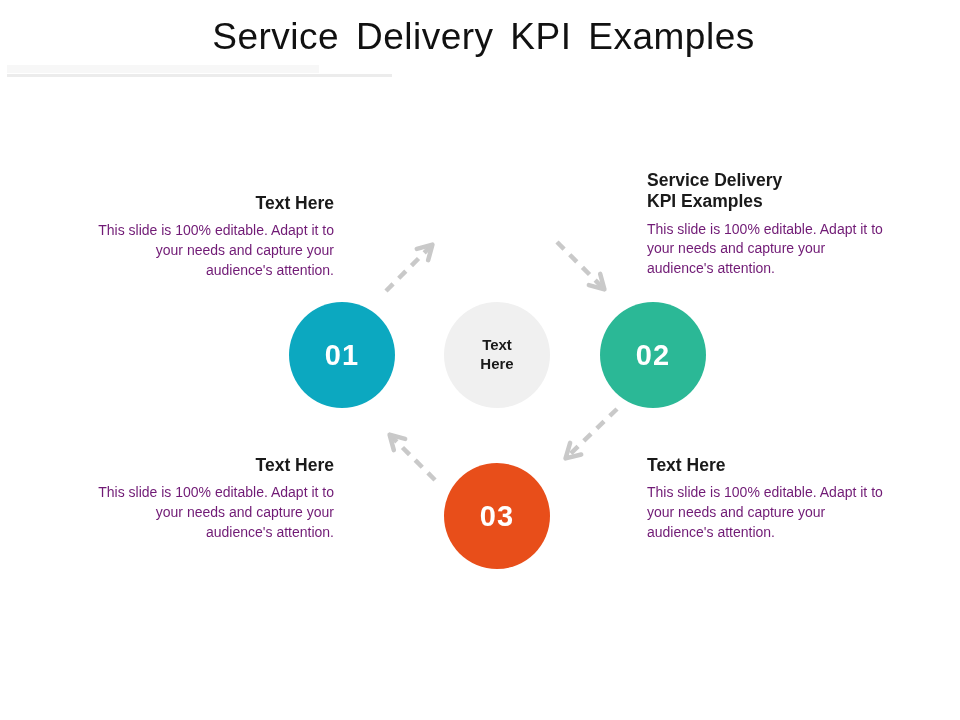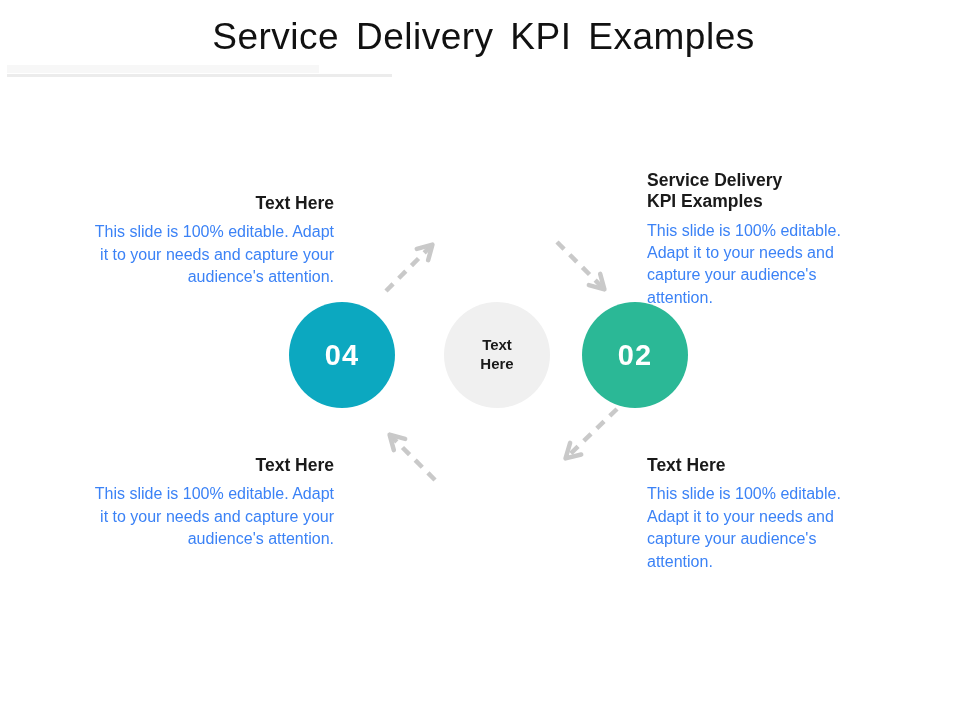--- a/index.html
+++ b/index.html
@@ -43,21 +43,21 @@
     border-radius: 50%;
     display: flex; align-items: center; justify-content: center;
   }
   .circle .num {
     color: #ffffff;
     font-size: 29px;
     font-weight: 700;
     letter-spacing: 1px;
   }
   .node-top    { left: 437px; top: 149px; }
-  .node-right  { left: 575px; top: 302px; }
+  .node-right  { left: 593px; top: 302px; }
   .node-bottom { left: 437px; top: 463px; }
   .node-left   { left: 282px; top: 302px; }
   .node-center { left: 437px; top: 302px; }
   .node-center .center-label {
     width: 52px;
     text-align: center;
     font-size: 15px;
     font-weight: 700;
     line-height: 1.25;
     color: #1a1a1a;
@@ -66,23 +66,23 @@
   .callout { position: absolute; }
   .callout .heading {
     margin: 0 0 7px 0;
     font-size: 17.5px;
     font-weight: 700;
     color: #1a1a1a;
     line-height: 1.22;
   }
   .callout .body {
     margin: 0;
-    font-size: 16px;
+    font-size: 14px;
     line-height: 1.4;
-    color: #3b82f6;
+    color: #701a75;
   }
   .co-top-left     { left: 85px;  top: 193px; width: 242px; text-align: right; }
   .co-top-right    { left: 640px; top: 170px; width: 238px; text-align: left; }
   .co-top-right .heading { width: 160px; }
   .co-bottom-left  { left: 85px;  top: 455px; width: 242px; text-align: right; }
   .co-bottom-right { left: 640px; top: 455px; width: 238px; text-align: left; }
 </style>
 </head>
 <body>
 
@@ -104,23 +104,26 @@
       <line x1="550" y1="242" x2="596" y2="288" stroke-width="4.5" stroke-dasharray="10 8" marker-end="url(#arrowhead)" stroke="#c9c9c9"></line>
       <line x1="610" y1="409" x2="560" y2="457" stroke-width="4.5" stroke-dasharray="10 8" marker-end="url(#arrowhead)" stroke="#c9c9c9"></line>
       <line x1="428" y1="480" x2="384" y2="436" stroke-width="4.5" stroke-dasharray="10 8" marker-end="url(#arrowhead)" stroke="#c9c9c9"></line>
     </svg>
 
 
     <div class="circle node-right" style="background: rgb(43, 184, 150);">
       <span class="num">02</span>
     </div>
 
+    <div class="circle node-bottom" style="background: rgb(232, 78, 26);">
+      <span class="num">03</span>
+    </div>
 
     <div class="circle node-left" style="background: rgb(12, 168, 192);">
-      <span class="num">04</span>
+      <span class="num">01</span>
     </div>
 
     <div class="circle node-center" style="background: rgb(240, 240, 240);">
       <span class="center-label">Text Here</span>
     </div>
 
   </div>
 
   <div class="callout co-top-left">
     <p class="heading">Text Here</p>

